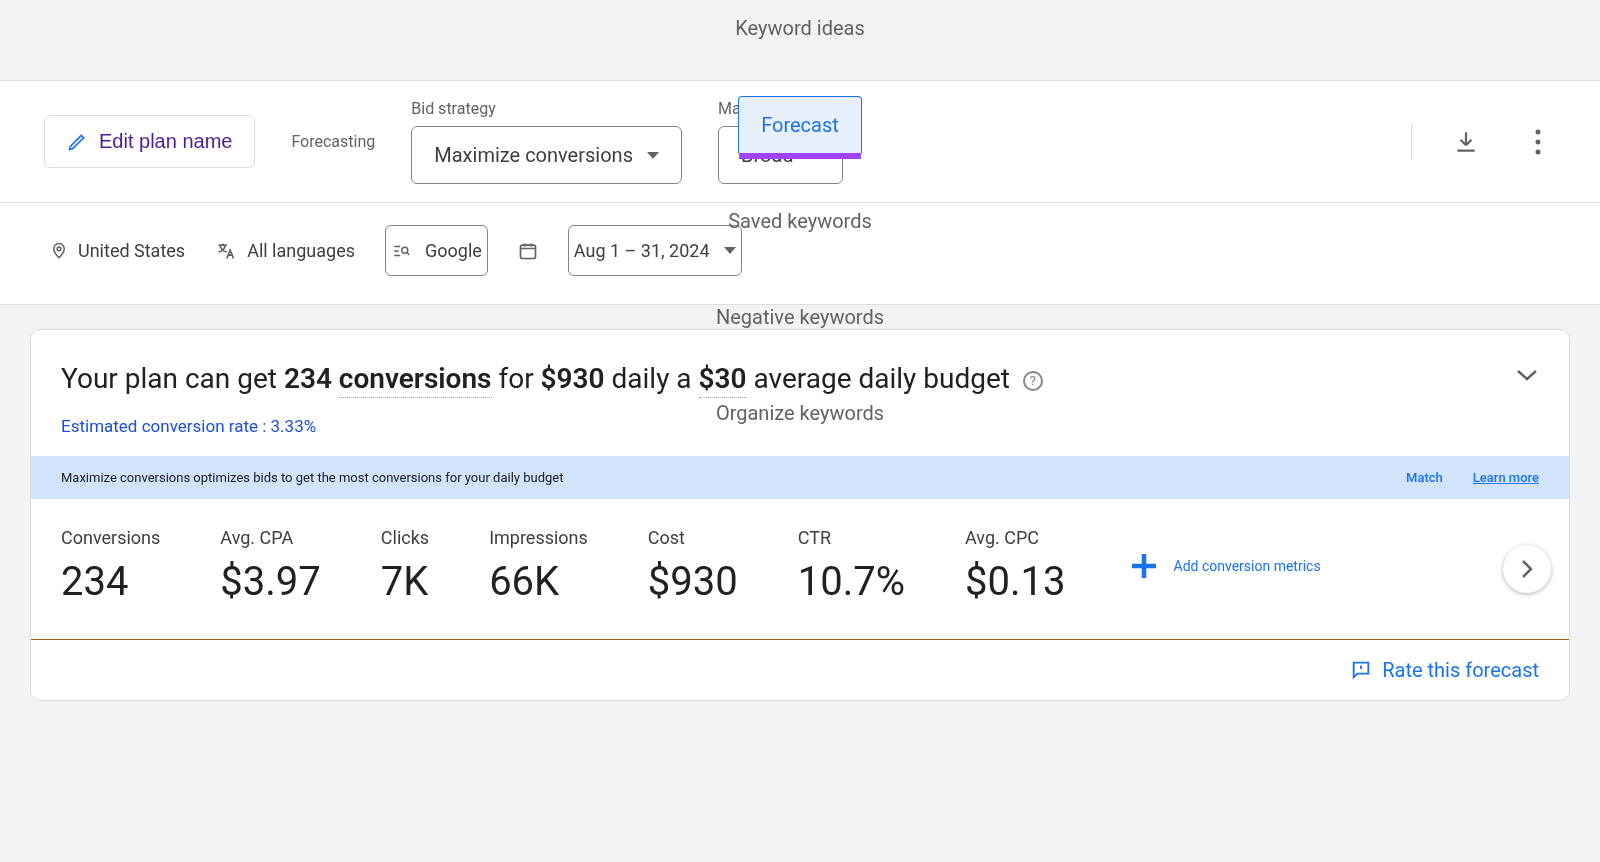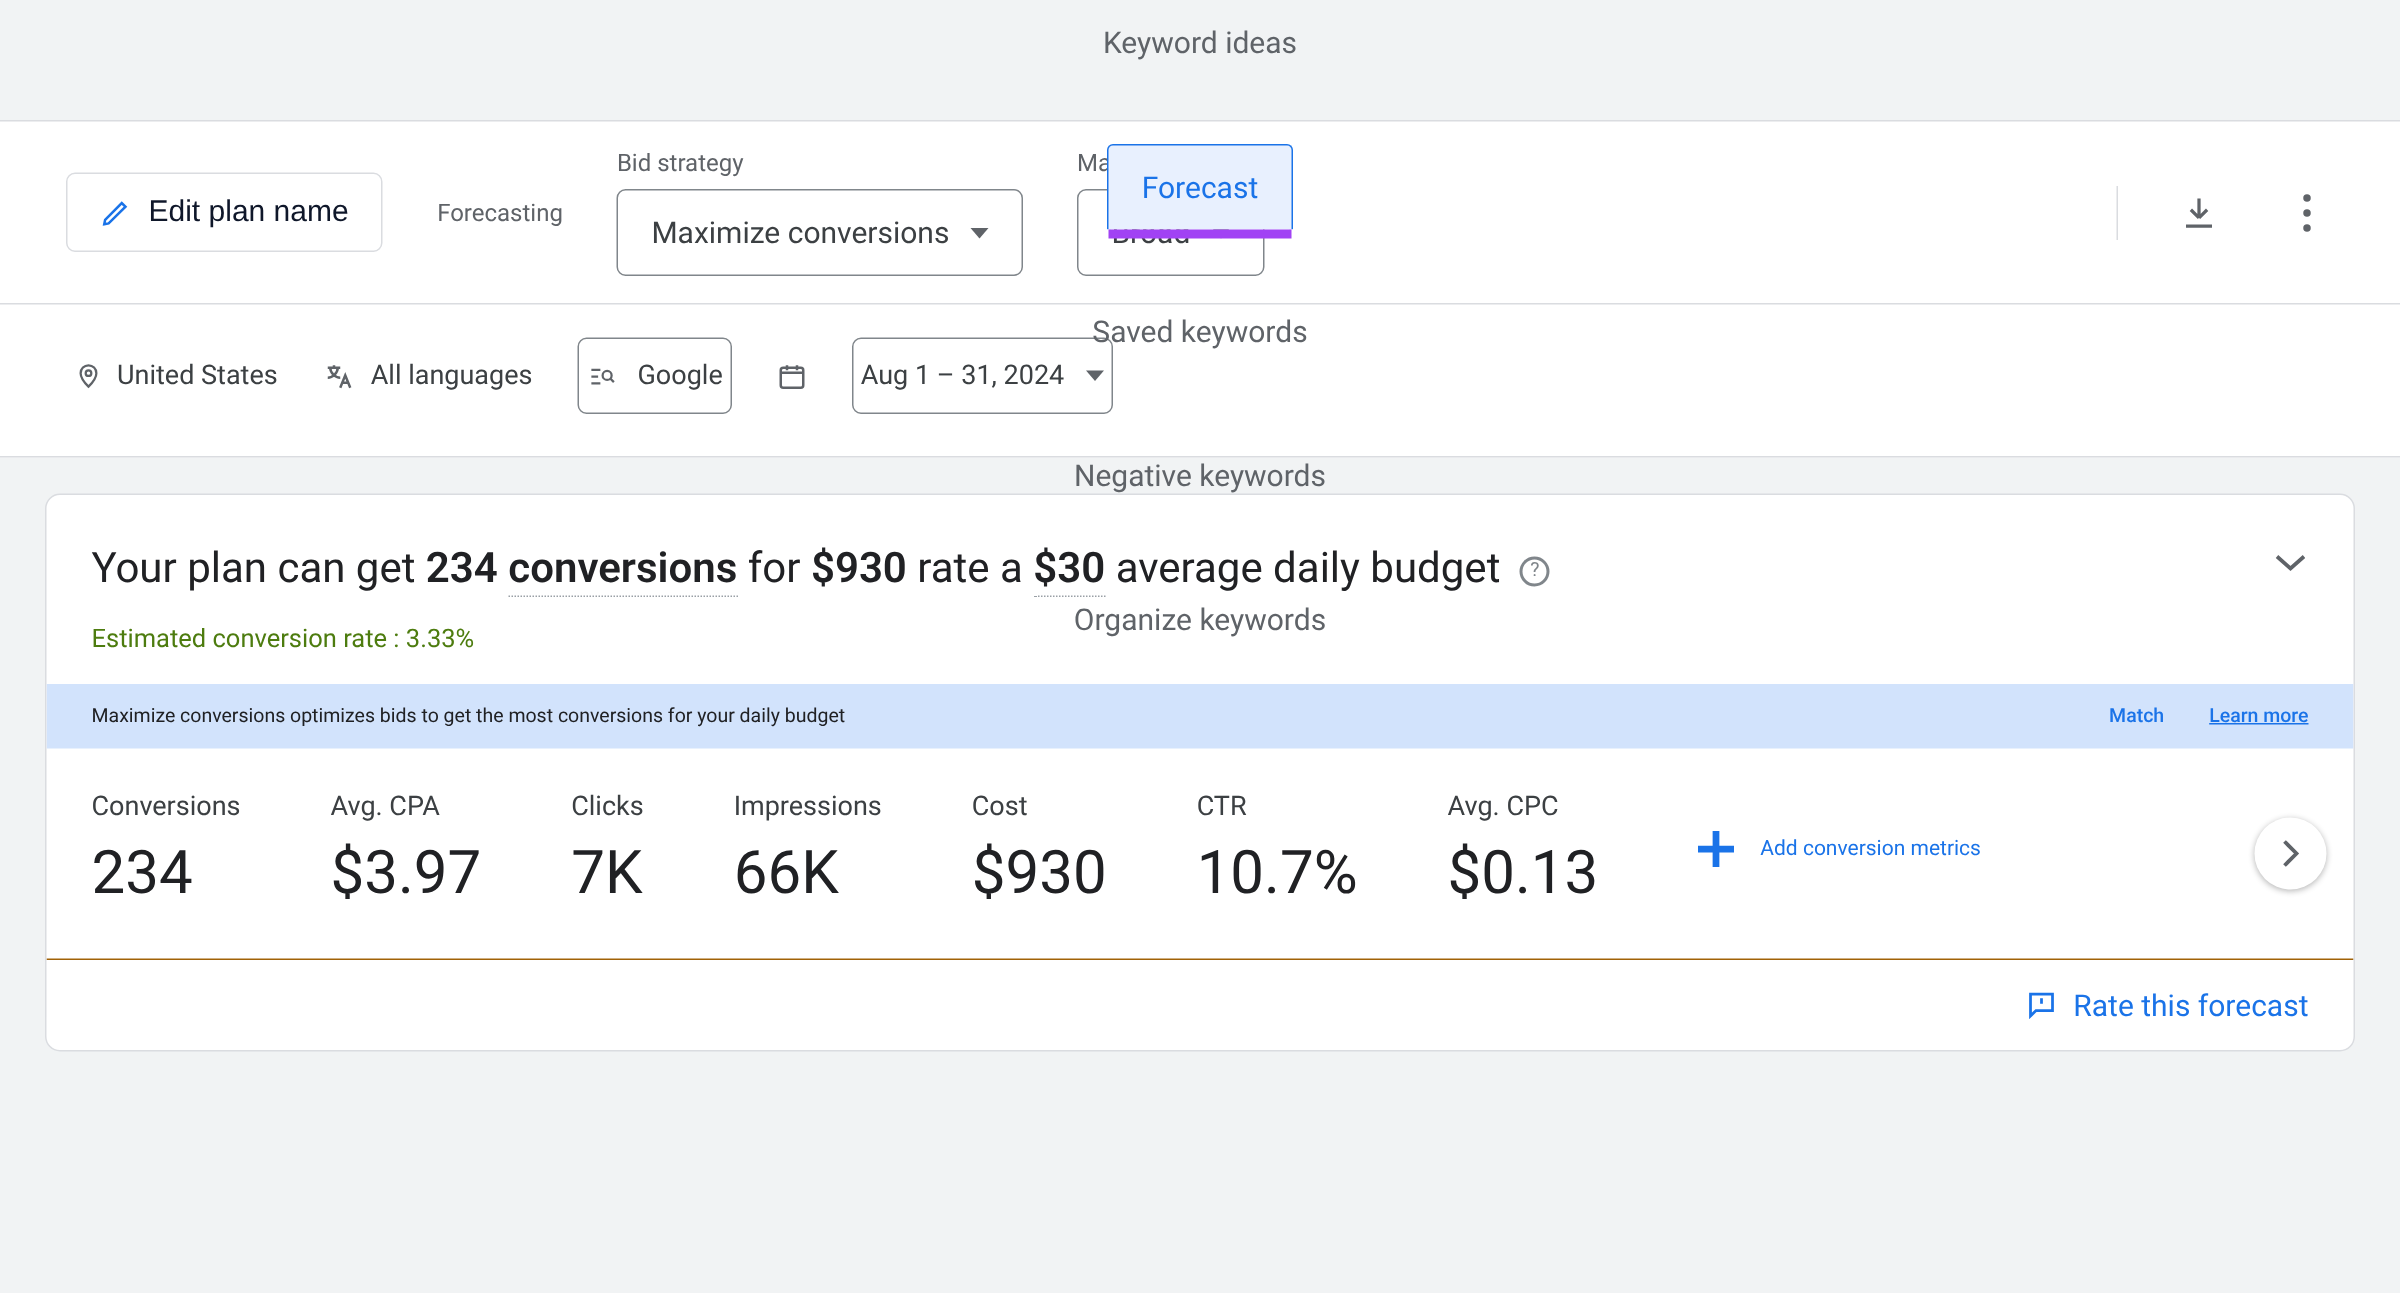--- a/index.html
+++ b/index.html
@@ -49,21 +49,21 @@
   padding: 18px 44px;
   gap: 36px;
 }
 .edit-plan {
   display: flex;
   align-items: center;
   gap: 12px;
   border: 1px solid #dadce0;
   border-radius: 6px;
   padding: 14px 22px;
-  color: #0f172a;
+  color: #4c1d95;
   font-size: 20px;
   cursor: pointer;
   background: #fff;
 }
 .field-group { display: flex; flex-direction: column; gap: 8px; }
 .field-label { font-size: 16px; color: #5f6368; }
 .dropdown {
   display: flex;
   align-items: center;
   gap: 14px;
@@ -111,21 +111,21 @@
 .card-header {
   padding: 28px 30px 16px;
   display: flex;
   justify-content: space-between;
   align-items: flex-start;
   gap: 20px;
 }
 .headline { font-size: 28px; color: #202124; line-height: 1.5; }
 .headline .strong { font-weight: 600; }
 .headline .editable { border-bottom: 1px dotted #9aa0a6; padding-bottom: 2px; }
-.subline { font-size: 17px; color: #4d7c0f; padding: 0 30px 20px; }
+.subline { font-size: 17px; color: #1d4ed8; padding: 0 30px 20px; }
 .info-strip {
   background: #d2e3fc;
   display: flex;
   align-items: flex-end;
   padding: 14px 30px;
   font-size: 13px;
   color: #202124;
 }
 .info-strip .links { margin-left: auto; display: flex; gap: 30px; }
 .info-strip a { color: #1a73e8; font-weight: 500; cursor: pointer; }
@@ -265,21 +265,21 @@
 
 <div class="card">
   <div class="card-header">
     <div class="headline">
       <span>Your plan can get </span>
       <span class="strong">234</span>
       <span> </span>
       <span class="strong editable">conversions</span>
       <span> for </span>
       <span class="strong">$930</span>
-      <span> rate a </span>
+      <span> daily a </span>
       <span class="strong editable">$30</span>
       <span> average daily budget</span>
       <span class="help-circle">?</span>
     </div>
     <div style="padding-top:10px">
       <svg width="24" height="14" viewBox="0 0 24 14" fill="none" stroke="#5f6368" stroke-width="2.5">
           <path d="M3 3l9 8 9-8"></path>
         </svg>
     </div>
   </div>

